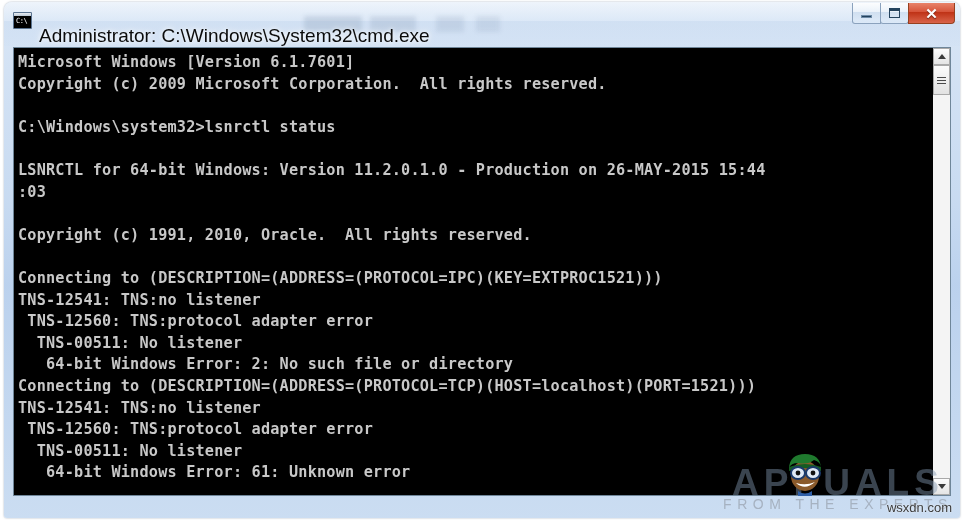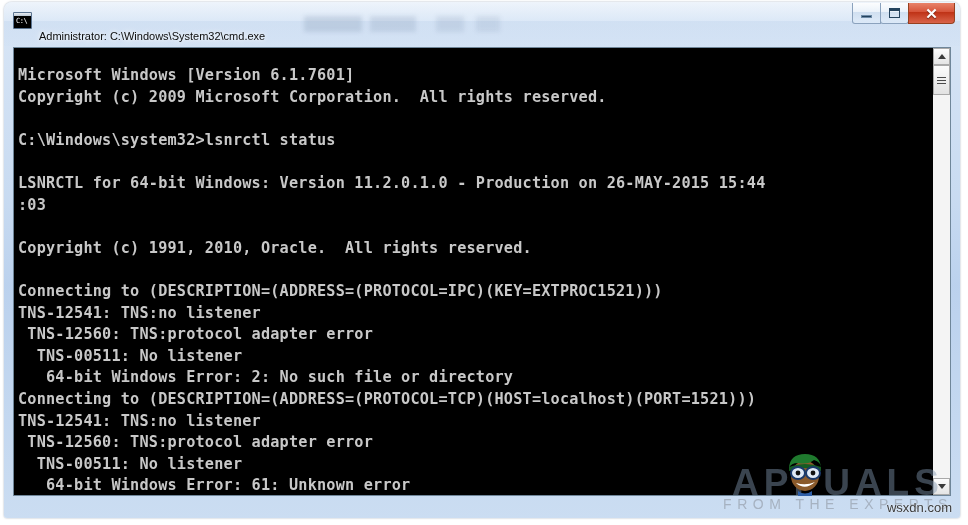--- a/index.html
+++ b/index.html
@@ -99,21 +99,21 @@
   .cmd-icon .glyph {
     position: absolute;
     left: 2px; top: 5px;
     color: #ffffff;
     font-family: "DejaVu Sans Mono", monospace;
     font-size: 7px;
     line-height: 7px;
     letter-spacing: -0.5px;
   }
   .title-text {
-    font-size: 11px;
+    font-size: 19px;
     color: #0c0c0c;
     text-shadow: 0 0 4px rgba(255,255,255,0.95), 0 0 8px rgba(255,255,255,0.8);
     white-space: nowrap;
     margin-top: 32px;
   }
 
   
   .win-controls {
     position: absolute;
     right: 5px;
@@ -175,21 +175,21 @@
     top: 45px;
     width: 938px;
     height: 449px;
     background: #000000;
     border: 1px solid #6f8699;
     box-sizing: border-box;
     display: flex;
   }
   .console-text {
     flex: 1;
-    padding: 17px 0 0 4px;
+    padding: 4px 0 0 4px;
     overflow: hidden;
     font-family: "DejaVu Sans Mono", "Liberation Mono", monospace;
     font-size: 15.2px;
     line-height: 21.6px;
     color: #c8c8c8;
     white-space: pre;
     letter-spacing: 0.2px;
     font-weight: bold;
   }
   .console-text .line { height: 21.6px; }

